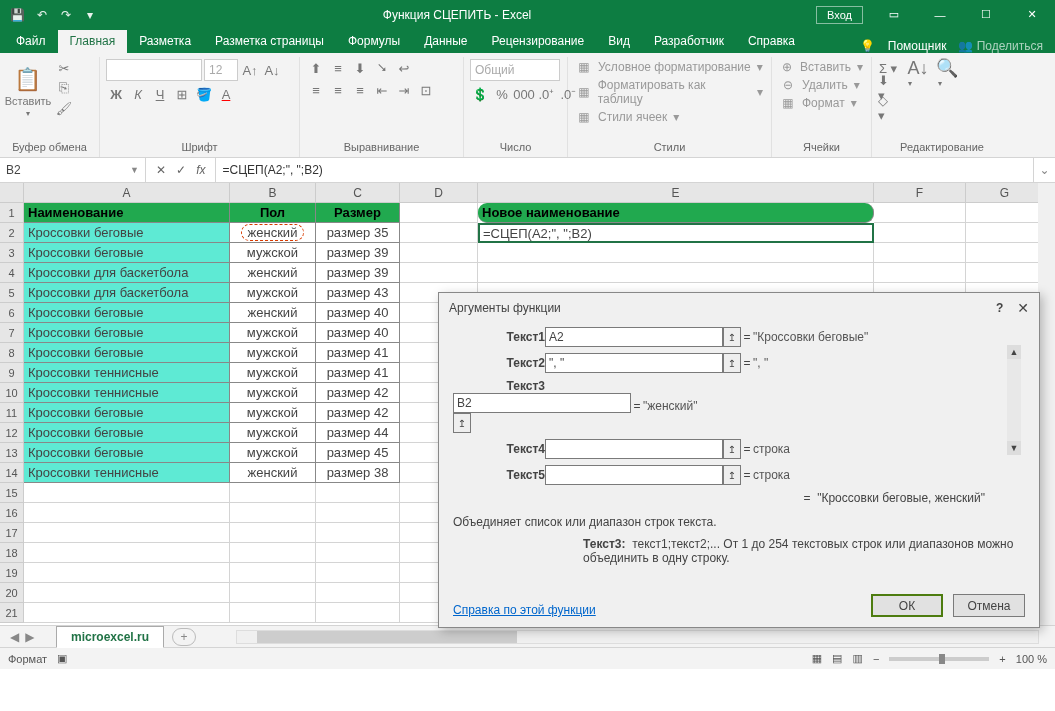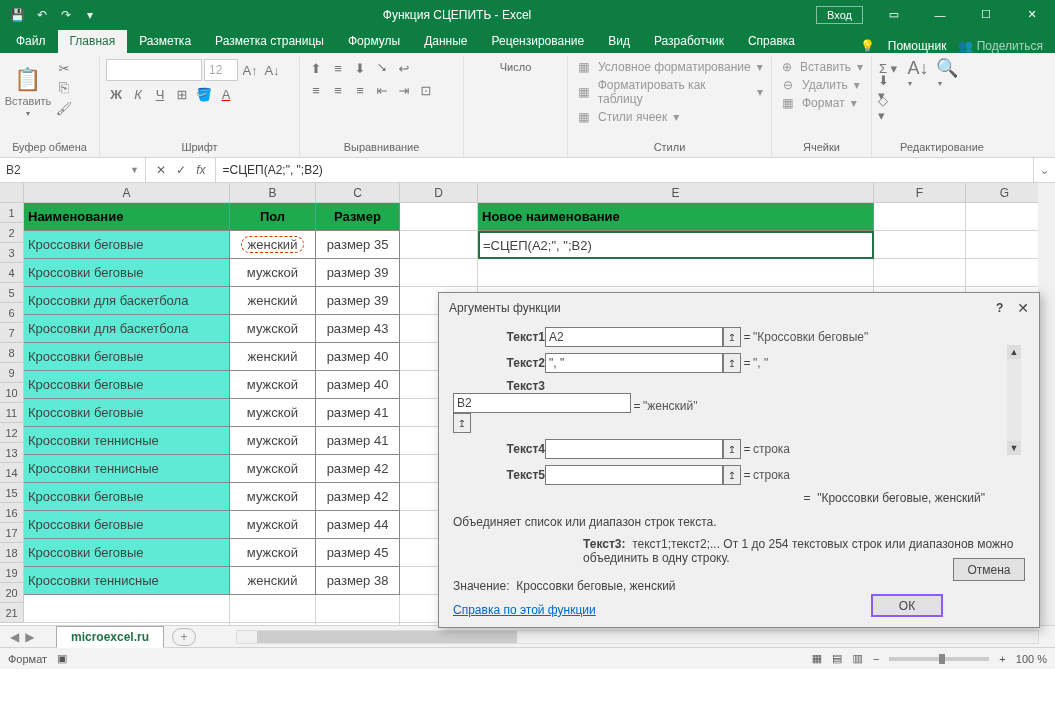--- a/index.html
+++ b/index.html
@@ -47,21 +47,21 @@
 .fbar-expand { width: 22px; display: flex; align-items: center; justify-content: center; color: #888; border-left: 1px solid #d4d4d4; }
 
 
 .grid-wrap { position: relative; height: 442px; overflow: hidden; }
 .corner { position: absolute; left: 0; top: 0; width: 24px; height: 20px; background: #e6e6e6; border-right: 1px solid #ccc; border-bottom: 1px solid #ccc; }
 .col-headers { position: absolute; left: 24px; top: 0; height: 20px; display: flex; }
 .ch { background: #e6e6e6; border-right: 1px solid #ccc; border-bottom: 1px solid #ccc; display: flex; align-items: center; justify-content: center; font-size: 12px; color: #555; }
 .row-headers { position: absolute; left: 0; top: 20px; width: 24px; }
 .rh { height: 20px; background: #e6e6e6; border-right: 1px solid #ccc; border-bottom: 1px solid #ccc; display: flex; align-items: center; justify-content: center; font-size: 11px; color: #555; }
 .cells { position: absolute; left: 24px; top: 20px; }
-.row { display: flex; height: 28px; text-align: center; }
+.row { display: flex; height: 20px; text-align: center; }
 .cell { border-right: 1px solid #d4d4d4; border-bottom: 1px solid #d4d4d4; padding: 0 4px; display: flex; align-items: center; font-size: 13px; overflow: hidden; white-space: nowrap; }
 .hdr-green { background: #21a94f; color: #000; font-weight: bold; border-color: #888; }
 .body-yellow { background: #5eead4; border-color: #888; }
 .body-white { background: #fff; border-color: #888; }
 .align-c { justify-content: center; }
 .marching { border: 1.5px dashed #d83b01; border-radius: 10px; }
 .sel-cell { border: 1px solid #217346; box-shadow: inset 0 0 0 1px #217346; }
 
 
 .sheet-tabs { height: 22px; display: flex; align-items: center; background: #f3f3f3; border-top: 1px solid #d4d4d4; font-size: 12px; }
@@ -95,21 +95,21 @@
 .dlg-scroll { position: absolute; right: 18px; top: 52px; width: 14px; height: 110px; background: #e8e8e8; }
 .dlg-scroll .up,.dlg-scroll .dn { height: 14px; background: #ddd; display: flex; align-items: center; justify-content: center; font-size: 9px; }
 .dlg-desc { margin-top: 10px; color: #444; }
 .dlg-argdesc { margin: 8px 0 0 130px; color: #444; }
 .dlg-argdesc b { font-weight: bold; }
 .dlg-bottom { position: absolute; left: 14px; right: 14px; bottom: 10px; }
 .dlg-result { margin-bottom: 10px; }
 .dlg-link { color: #0066cc; text-decoration: underline; cursor: pointer; }
 .dlg-btns { position: absolute; right: 0; bottom: 0; display: flex; gap: 10px; }
 .dlg-btn { width: 72px; height: 23px; border: 1px solid #7a7a7a; background: #e1e1e1; display: flex; align-items: center; justify-content: center; cursor: pointer; }
-.dlg-btn.primary { border: 2px solid #8b5cf6; margin-top: 36px; }
+.dlg-btn.primary { border: 2px solid #4d7c0f; }
 
 .vscroll { position: absolute; right: 0; top: 0; bottom: 0; width: 17px; background: #f0f0f0; }
 </style>
 </head>
 <body>
 
 <div class="titlebar">
   <div class="qat">
     <span class="qat-icon">💾</span>
     <span class="qat-icon">↶</span>
@@ -201,20 +201,30 @@
           <span class="rico">≡</span>
           <span class="rico">≡</span>
           <span class="rico">⇤</span>
           <span class="rico">⇥</span>
           <span class="rico">⊡</span>
         </div>
     </div>
     <div class="rgroup-label">Выравнивание</div>
   </div>
   <div class="rgroup" style="width:104px">
+    <div class="rgroup-body" style="flex-direction:column;gap:4px">
+      <div class="font-box" style="width:90px">Общий</div>
+      <div class="rrow">
+          <span class="rico">💲</span>
+          <span class="rico">%</span>
+          <span class="rico">000</span>
+          <span class="rico">.0⁺</span>
+          <span class="rico">.0⁻</span>
+        </div>
+    </div>
     <div class="rgroup-label">Число</div>
   </div>
   <div class="rgroup" style="width:204px">
     <div class="rgroup-body" style="flex-direction:column;gap:2px;align-items:stretch">
       <div class="rtext-btn"><span class="ico">▦</span><span>Условное форматирование</span> ▾</div>
       <div class="rtext-btn"><span class="ico">▦</span><span>Форматировать как таблицу</span> ▾</div>
       <div class="rtext-btn"><span class="ico">▦</span><span>Стили ячеек</span> ▾</div>
     </div>
     <div class="rgroup-label">Стили</div>
   </div>
@@ -293,21 +303,21 @@
       <div class="rh">19</div>
       <div class="rh">20</div>
       <div class="rh">21</div>
     </div>
   <div class="cells" id="cells">
       <div class="row">
         <div class="cell hdr-green" style="width: 206px;">Наименование</div>
         <div class="cell hdr-green align-c" style="width: 86px;">Пол</div>
         <div class="cell hdr-green align-c" style="width: 84px;">Размер</div>
         <div class="cell " style="width: 78px;"></div>
-        <div class="cell hdr-green" style="width: 396px;">Новое наименование</div>
+        <div class="cell hdr-green" style="width: 396px; border-radius: 9px;">Новое наименование</div>
         <div class="cell " style="width: 92px;"></div>
         <div class="cell " style="width: 78px;"></div>
       </div>
       <div class="row">
         <div class="cell body-yellow" style="width: 206px;">Кроссовки беговые</div>
         <div class="cell body-white align-c" style="width: 86px;">
           <span class="marching" style="padding: 0px 6px;">женский</span>
         </div>
         <div class="cell body-white align-c" style="width: 84px;">размер 35</div>
         <div class="cell " style="width: 78px;"></div>
@@ -563,20 +573,19 @@
       </div>
     <div style="text-align:right;padding-right:40px;margin-top:4px">= &nbsp;<span>"Кроссовки беговые, женский"</span></div>
     <div class="dlg-desc">Объединяет список или диапазон строк текста.</div>
     <div class="dlg-argdesc"><b>Текст3:</b>&nbsp; <span>текст1;текст2;... От 1 до 254 текстовых строк или диапазонов можно объединить в одну строку.</span></div>
   </div>
   <div class="dlg-scroll">
       <div class="up">▲</div>
       <div class="dn" style="margin-top:82px">▼</div>
     </div>
   <div class="dlg-bottom">
-    <div class="dlg-result"><span>Значение:</span>&nbsp;&nbsp;<span>Кроссовки беговые, женский</span></div>
     <span class="dlg-link">Справка по этой функции</span>
     <div class="dlg-btns">
       <div class="dlg-btn primary">ОК</div>
       <div class="dlg-btn">Отмена</div>
     </div>
   </div>
 </div>
 
 </body></html>

